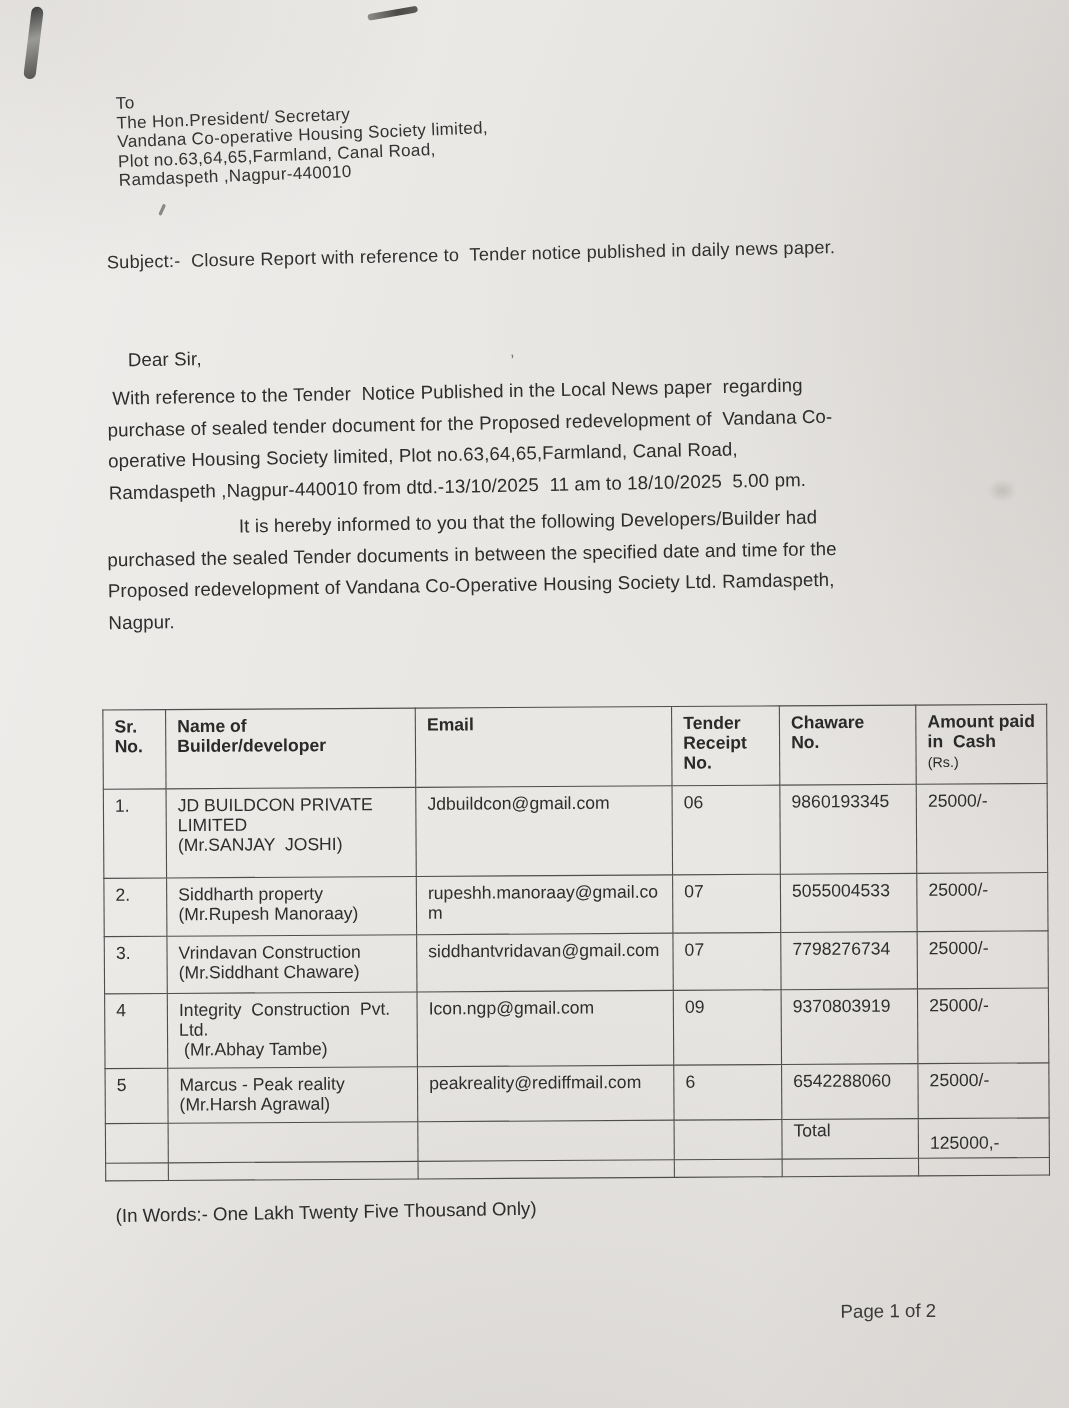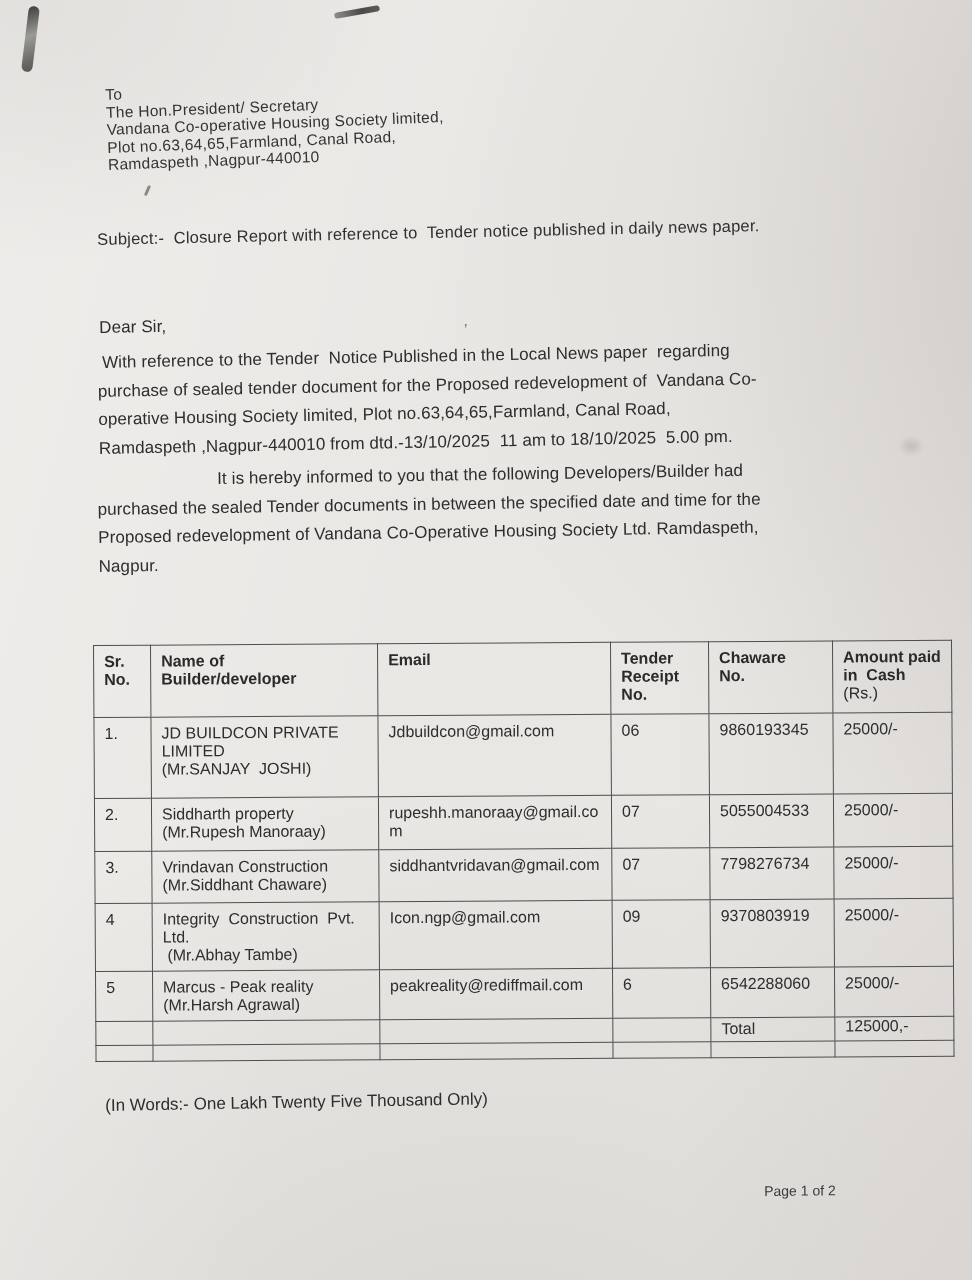--- a/index.html
+++ b/index.html
@@ -13,31 +13,31 @@
       radial-gradient(60% 30% at 0% 0%, rgba(120,114,108,0.14), rgba(0,0,0,0) 70%),
       linear-gradient(to right, #eae8e5 0%, #e9e7e4 70%, #dedbd8 100%);
     color:#2e2e2e;
   }
   .blk{position:absolute;transform-origin:left top;}
   .pre{white-space:pre-wrap;}
   .recipient{font-size:15.5px;line-height:17.5px;letter-spacing:.3px;color:#333;}
   .subject{font-size:16.5px;letter-spacing:.2px;color:#303030;}
   .bodytext{font-size:17px;line-height:28.5px;color:#2d2d2d;letter-spacing:.1px;}
   .inwords{font-size:17px;color:#2d2d2d;}
-  .pageno{font-size:14px;color:#3a3a3a;}
+  .pageno{font-size:17px;color:#3a3a3a;}
   table.doc{border-collapse:collapse;table-layout:fixed;background:transparent;}
   table.doc td, table.doc th{
     border:1.5px solid #4e4e4e;
     vertical-align:top;text-align:left;
     padding:7px 6px 3px 10px;
     font-size:16px;color:#2e2e2e;
     white-space:pre-wrap;overflow:hidden;
   }
   table.doc th{font-weight:bold;color:#2a2a2a;}
-  .rs-sub{font-weight:normal;font-size:16px;}
+  .rs-sub{font-weight:normal;font-size:13px;}
   .staple-left{
     position:absolute;left:25px;top:6px;width:11px;height:66px;
     background:linear-gradient(155deg,#3c3c3c 0%,#9a9a96 45%,#55544f 100%);
     border-radius:6px;transform:rotate(7deg);
   }
   .staple-top{
     position:absolute;left:334px;top:9px;width:46px;height:6px;
     background:linear-gradient(to right,#8f8d89,#4a4a48 60%,#5d5c59);
     border-radius:3px;transform:rotate(-10deg);
   }
@@ -60,21 +60,21 @@
 <div class="smudge"></div>
 
 <div class="blk recipient pre" style="left:105px;top:86px;transform:rotate(-2.2deg);">To
 The Hon.President/ Secretary
 Vandana Co-operative Housing Society limited,
 Plot no.63,64,65,Farmland, Canal Road,
 Ramdaspeth ,Nagpur-440010</div>
 
 <div class="blk subject pre" style="left:97px;top:230px;transform:rotate(-1.2deg);">Subject:-  Closure Report with reference to  Tender notice published in daily news paper.</div>
 
-<div class="blk bodytext pre" style="left:99px;top:314px;transform:rotate(-1deg);">Dear Sir,</div>
+<div class="blk bodytext pre" style="left:116px;top:314px;transform:rotate(-1deg);">Dear Sir,</div>
 
 <div class="blk bodytext pre" style="left:97px;top:349px;width:800px;transform:rotate(-1.1deg);"> With reference to the Tender  Notice Published in the Local News paper  regarding
 purchase of sealed tender document for the Proposed redevelopment of  Vandana Co-
 operative Housing Society limited, Plot no.63,64,65,Farmland, Canal Road,
 Ramdaspeth ,Nagpur-440010 from dtd.-13/10/2025  11 am to 18/10/2025  5.00 pm.</div>
 
 <div class="blk bodytext pre" style="left:97px;top:467px;width:810px;text-indent:120px;transform:rotate(-0.9deg);">It is hereby informed to you that the following Developers/Builder had
 purchased the sealed Tender documents in between the specified date and time for the
 Proposed redevelopment of Vandana Co-Operative Housing Society Ltd. Ramdaspeth,
 Nagpur.</div>
@@ -151,21 +151,21 @@
       <td>6</td>
       <td>6542288060</td>
       <td>25000/-</td>
     </tr>
     <tr style="height:23px">
       <td></td>
       <td></td>
       <td></td>
       <td></td>
       <td style="padding-top:2px;">Total</td>
-      <td style="padding-top:0;">125000,-</td>
+      <td style="padding-top:14px;">125000,-</td>
     </tr>
     <tr style="height:16px">
       <td></td>
       <td></td>
       <td></td>
       <td></td>
       <td></td>
       <td></td>
     </tr>
   </tbody>

